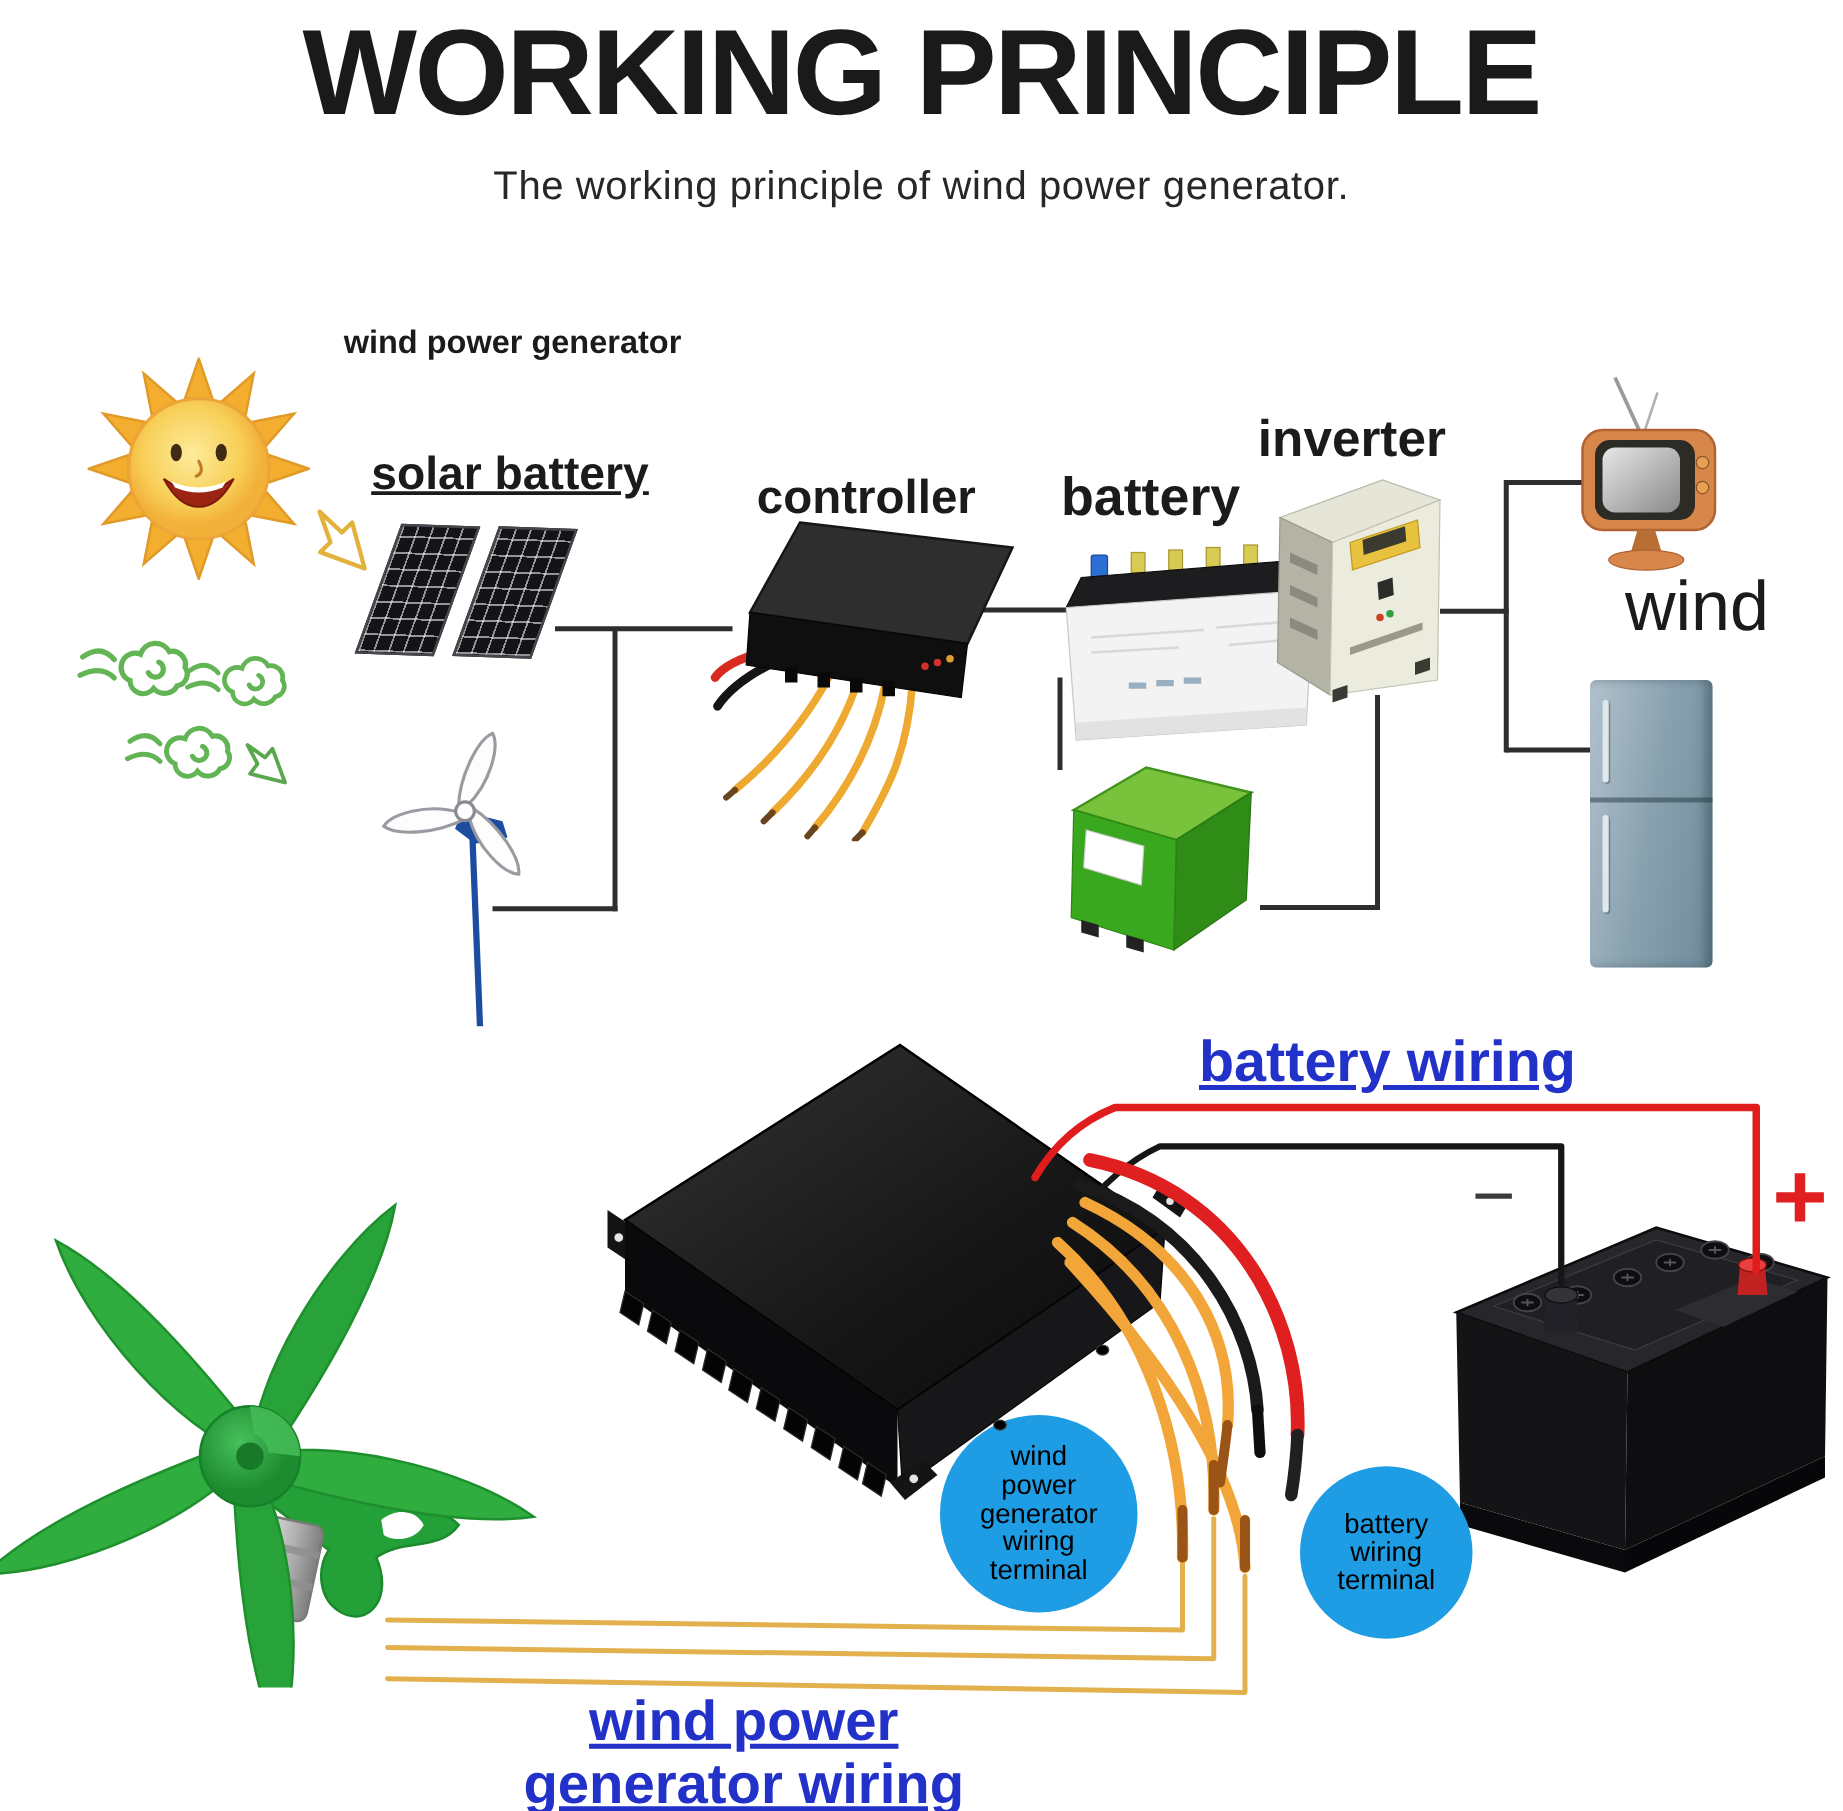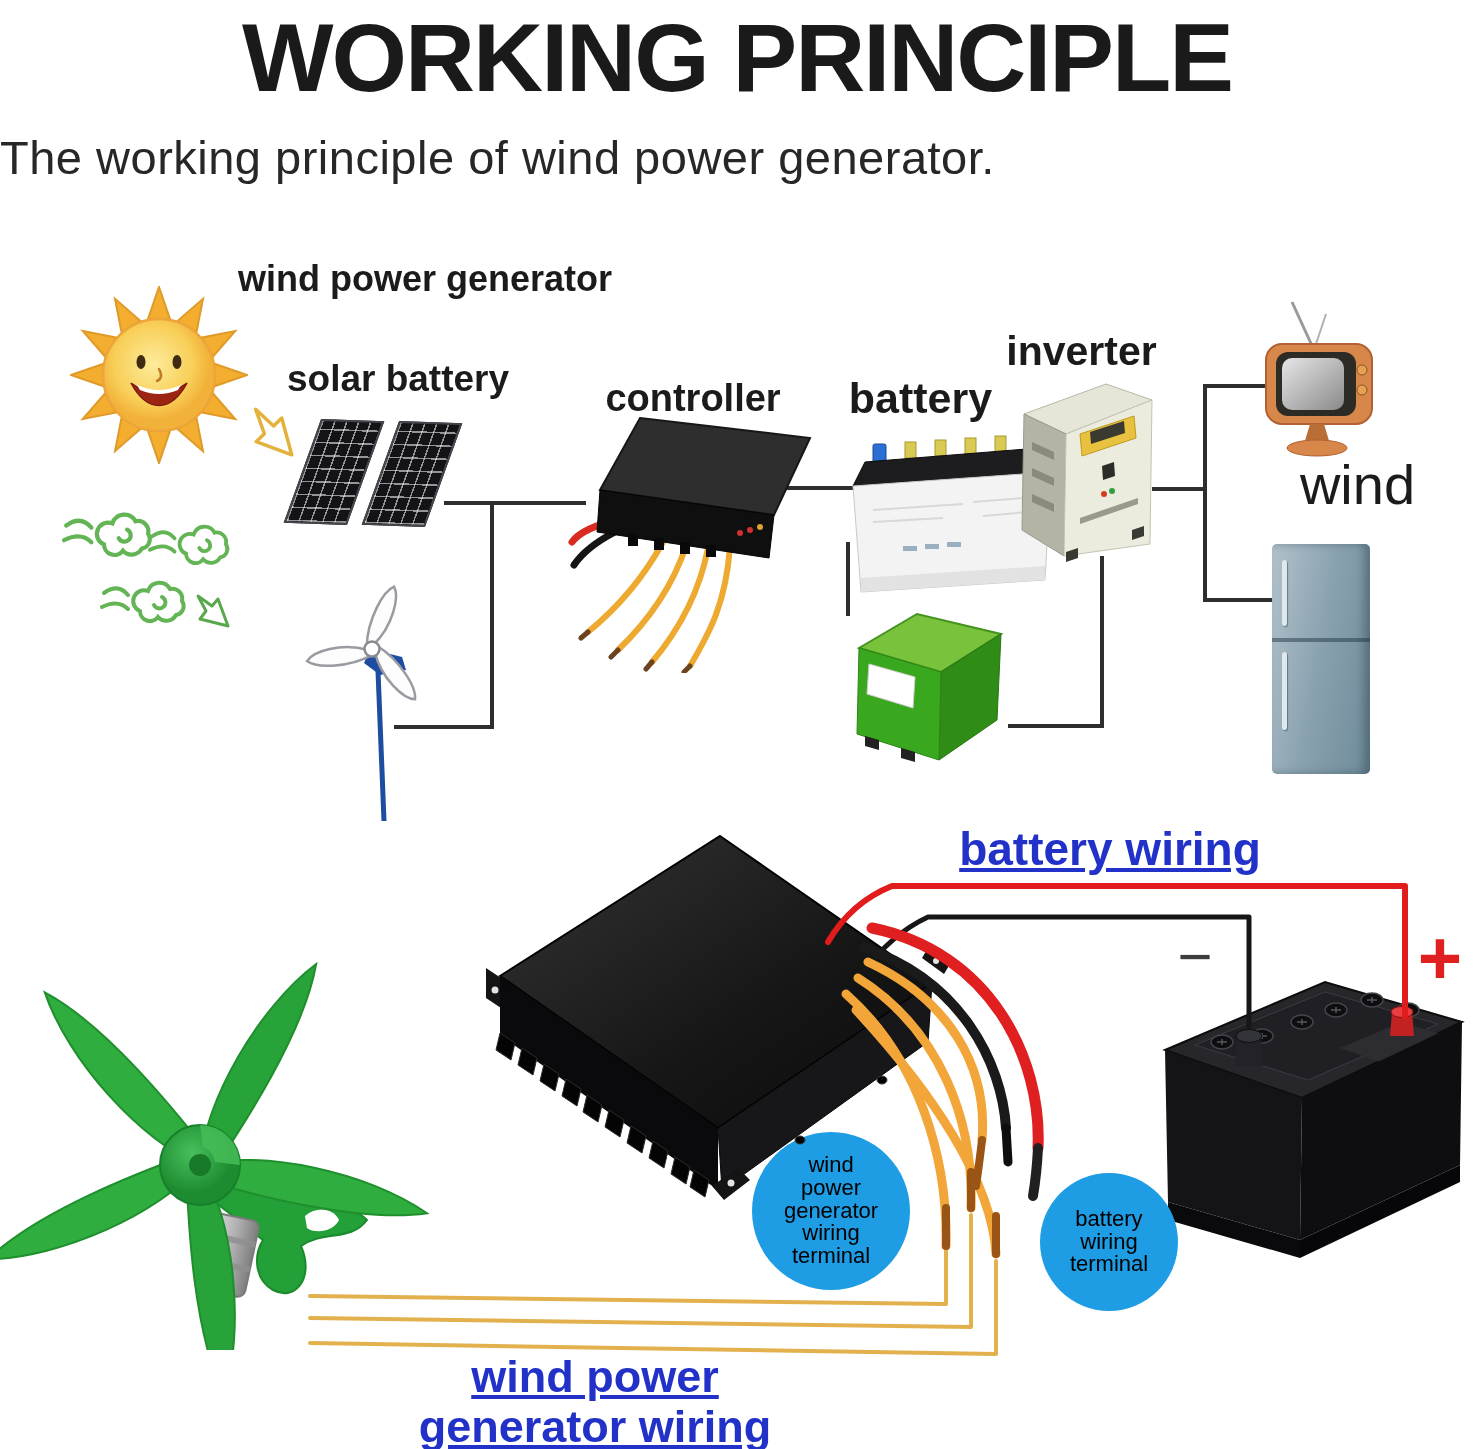--- a/index.html
+++ b/index.html
@@ -1,21 +1,21 @@
 <!DOCTYPE html>
 <html><head>
 <meta charset="utf-8">
 <style>
   html,body{margin:0;padding:0;background:#ffffff;}
   #stage{position:relative;width:1474px;height:1449px;background:#ffffff;overflow:hidden;
          font-family:"Liberation Sans","DejaVu Sans",sans-serif;color:#1b1b1b;border-radius:13px;}
   .label{position:absolute;text-align:center;font-weight:700;color:#1b1b1b;z-index:7;}
   .ml{white-space:pre-line;}
   .title{left:0;right:0;top:2px;text-align:center;font-size:97px;font-weight:700;letter-spacing:-2px;color:#1a1a1a;}
-  .subtitle{left:0;right:0;top:130px;text-align:left;font-size:47px;font-weight:400;color:#272727;letter-spacing:.5px;}
+  .subtitle{left:0;right:0;top:130px;text-align:center;font-size:32px;font-weight:400;color:#272727;letter-spacing:.5px;}
   .cline{position:absolute;background:#2e2e2e;z-index:2;}
   .illus{position:absolute;z-index:3;}
   .blue-label{position:absolute;text-align:center;font-weight:700;color:#2231c8;z-index:7;text-decoration:underline;}
   .terminal-circle{position:absolute;border-radius:50%;background:#1e9ce4;color:#000000;display:flex;
       align-items:center;justify-content:center;text-align:center;font-weight:400;z-index:4;
       line-height:1.04;white-space:pre-line;}
   #controller-bottom{z-index:5;}
   #wire-overlay{position:absolute;left:0;top:0;z-index:6;pointer-events:none;}
   .sym{position:absolute;z-index:7;font-weight:400;text-align:center;}
   #plus-sym{left:1398px;top:914px;width:84px;font-size:76px;color:#e02020;font-weight:600;}
@@ -34,22 +34,22 @@
                        repeating-linear-gradient(0deg,rgba(255,255,255,.55) 0 1.5px,transparent 1.5px 13px);}
 </style>
 </head>
 <body>
 
 <div id="stage">
 
   <div class="label title">WORKING PRINCIPLE</div>
   <div class="label subtitle">The working principle of wind power generator.</div>
 
-  <div class="label" style="left:180px;top:258px;width:490px;font-size:36px;">wind power generator</div>
-  <div class="label" style="left:268px;top:358px;width:260px;font-size:37px;">solar battery</div>
+  <div class="label" style="left:165px;top:258px;width:490px;font-size:26px;">wind power generator</div>
+  <div class="label" style="left:278px;top:358px;width:260px;font-size:37px;text-decoration:underline;">solar battery</div>
   <div class="label" style="left:603px;top:377px;width:180px;font-size:38px;">controller</div>
   <div class="label" style="left:838px;top:374px;width:165px;font-size:43px;">battery</div>
   <div class="label" style="left:1004px;top:328px;width:155px;font-size:41px;">inverter</div>
   <div class="label" style="left:1280px;top:452px;width:155px;font-size:56px;font-weight:400;">wind</div>
 
   <div class="cline" style="left:444px;top:501px;width:142px;height:4px;"></div>
   <div class="cline" style="left:490px;top:503px;width:4px;height:226px;"></div>
   <div class="cline" style="left:394px;top:725px;width:100px;height:4px;"></div>
   <div class="cline" style="left:781px;top:486px;width:74px;height:4px;"></div>
   <div class="cline" style="left:983px;top:486px;width:52px;height:4px;"></div>

